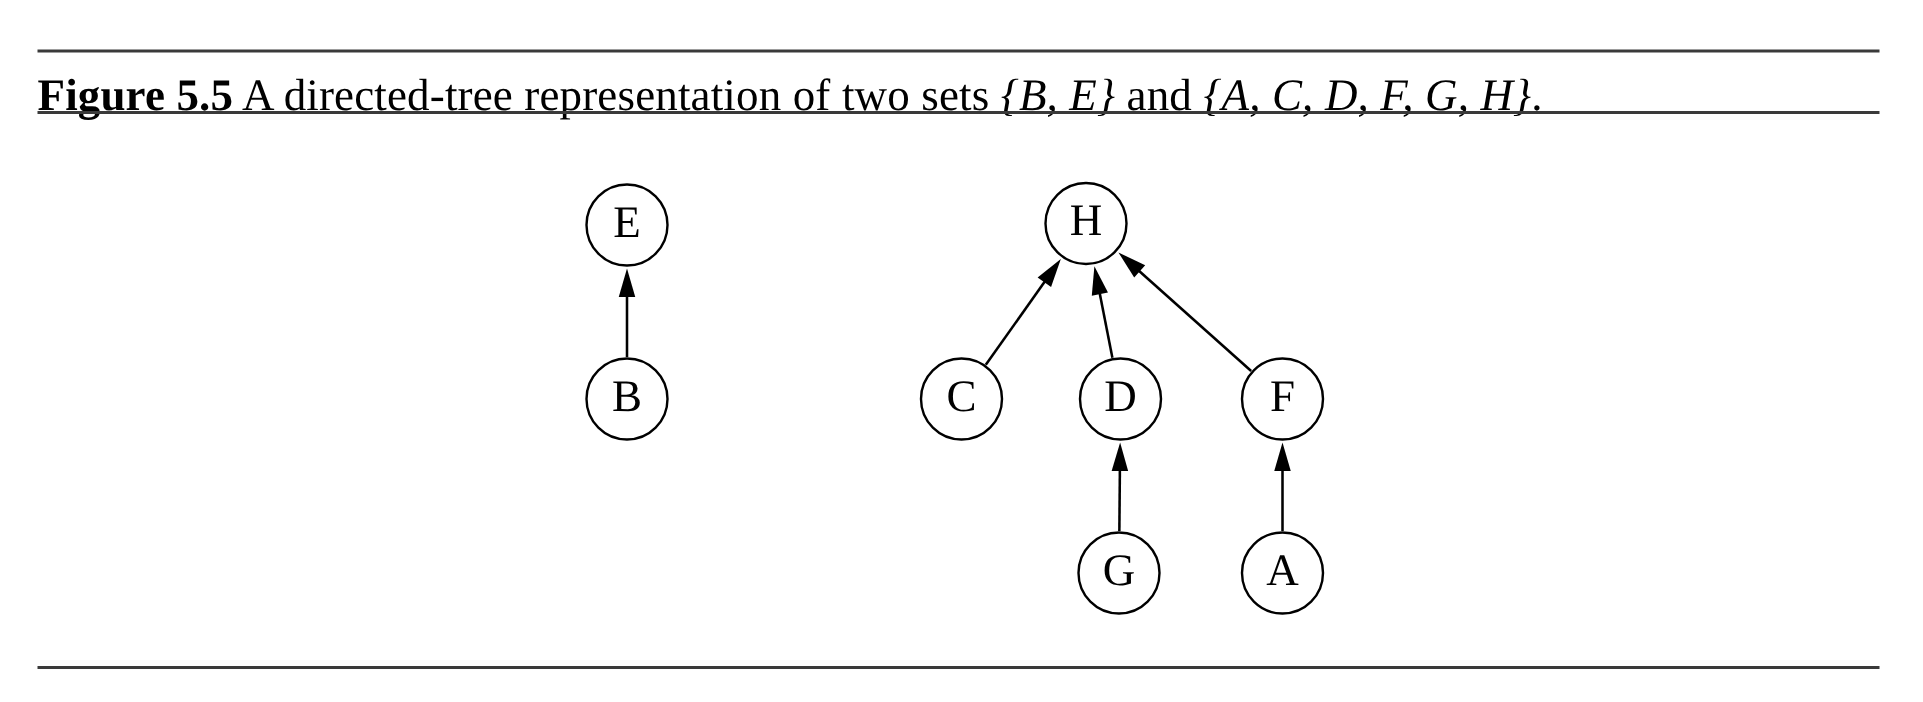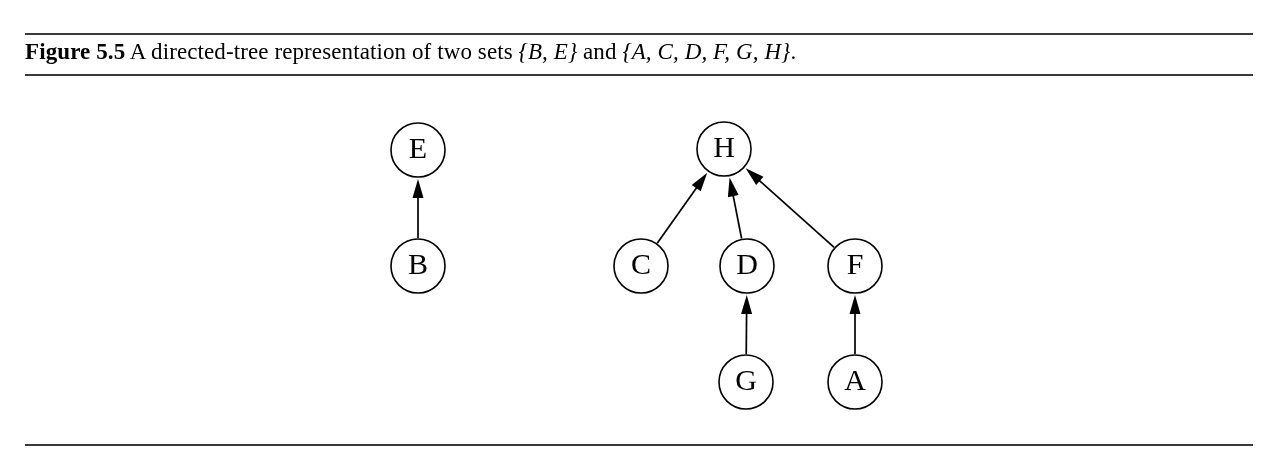--- a/index.html
+++ b/index.html
@@ -25,25 +25,25 @@
     width: 1228px;
     background: #3a3a3a;
   }
   .rule-top      { top: 33px;  height: 2px; }
   .rule-caption  { top: 74px;  height: 2px; }
   .rule-bottom   { top: 444px; height: 2px; }
 
   #caption {
     position: absolute;
     left: 25px;
-    top: 36px;
+    top: 48px;
     width: 1235px;
     height: 32px;
     line-height: 32px;
-    font-size: 23px;
+    font-size: 30px;
     white-space: nowrap;
     letter-spacing: 0.1px;
   }
   #caption .cap-label {
     font-weight: bold;
   }
   #caption .cap-text {
     font-weight: normal;
   }
   .mathset {

